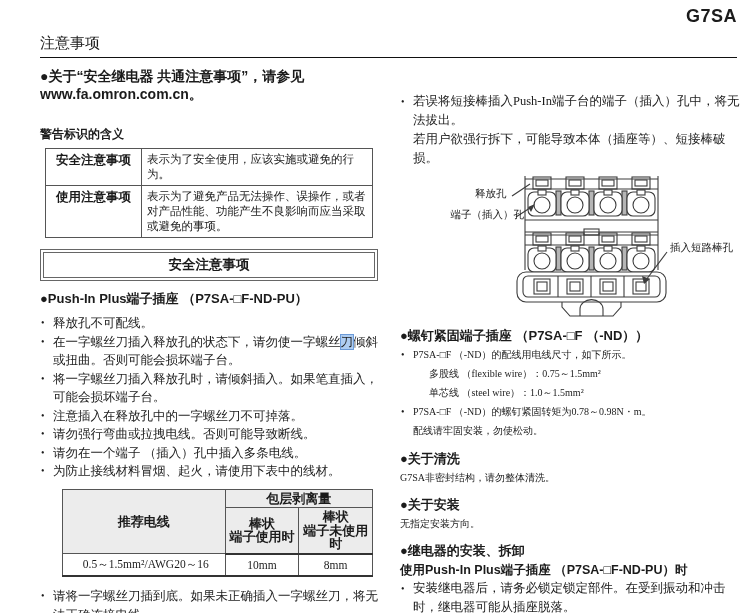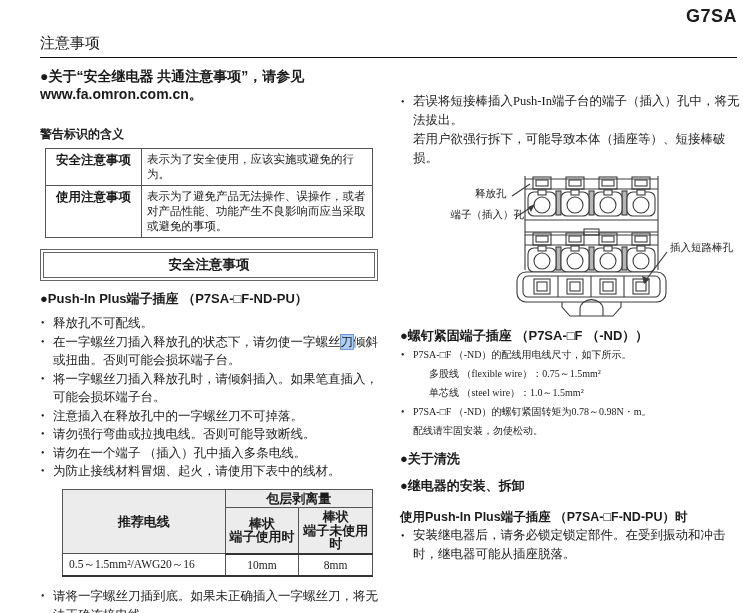--- a/index.html
+++ b/index.html
@@ -30,21 +30,21 @@
   .warn-table{margin-top:5px;margin-left:5px;width:328px;font-size:11.5px;line-height:15px;}
   .warn-table th{font-family:"Liberation Sans",sans-serif;font-weight:bold;font-size:12.5px;
     border:1px solid var(--line);width:96px;text-align:center;vertical-align:top;padding:4px 2px;}
   .warn-table td{border:1px solid var(--line);padding:3px 5px;vertical-align:top;}
 
   .boxed{border:1px solid #666;padding:2px;margin-top:11px;}
   .boxed-inner{border:1px solid #666;text-align:center;font-family:"Liberation Sans",sans-serif;
     font-weight:bold;font-size:13.5px;padding:3px 0;}
 
   .sec-heading{margin-top:9px;font-family:"Liberation Sans",sans-serif;font-weight:bold;font-size:13px;}
-  .sub-heading{font-family:"Liberation Sans",sans-serif;font-weight:bold;font-size:12.5px;margin-top:14px;}
+  .sub-heading{font-family:"Liberation Sans",sans-serif;font-weight:bold;font-size:12.5px;margin-top:2px;}
 
   ul.bullets{list-style:none;font-size:12.5px;line-height:18.5px;}
   ul.bullets li{position:relative;padding-left:13px;}
   ul.bullets li::before{content:"•";position:absolute;left:1px;top:0;font-size:10px;}
   .b1{margin-top:6px;}
   .b3{margin-top:10px;}
   .hl{background:var(--highlight-bg);outline:1px solid var(--highlight-border);}
 
   .wire-table{margin-top:8px;margin-left:22px;width:311px;text-align:center;}
   .wire-table th{font-family:"Liberation Sans",sans-serif;font-weight:bold;font-size:13px;
@@ -128,21 +128,21 @@
         <th class="s-col">
           <div>棒状</div>
           <div>端子使用时</div>
         </th>
         <th class="s-col">
           <div>棒状</div>
           <div>端子未使用时</div>
         </th>
       </tr>
       <tr class="datarow">
-        <td style="text-align:left;padding-left:6px;">0.5～1.5mm²/AWG20～16</td>
+        <td style="text-align:center;padding-left:6px;">0.5～1.5mm²/AWG20～16</td>
         <td>10mm</td>
         <td>8mm</td>
       </tr>
     </tbody>
       </table>
 
     <ul class="bullets b3">
       <li>请将一字螺丝刀插到底。如果未正确插入一字螺丝刀，将无法正确连接电线。</li>
       <li>用电线和短路棒进行交叉配线时，请充分确认没有误插入。误插入时会导致短接、误动作、故障。</li>
     </ul>
@@ -276,22 +276,27 @@
       <p class="sec-heading" style="margin-top:0;">●螺钉紧固端子插座 （P7SA-□F （-ND））</p>
       <div class="r-body bullet-line">P7SA-□F （-ND）的配线用电线尺寸，如下所示。</div>
       <div class="r-body indent2">多股线 （flexible wire）：0.75～1.5mm²</div>
       <div class="r-body indent2">单芯线 （steel wire）：1.0～1.5mm²</div>
       <div class="r-body bullet-line">P7SA-□F （-ND）的螺钉紧固转矩为0.78～0.98N・m。</div>
       <div class="r-body cont-line">配线请牢固安装，勿使松动。</div>
     </div>
 
     <div class="r-sec">
       <p class="sec-heading" style="margin-top:10px;">●关于清洗</p>
-    </div>
-
+      <div class="r-body">G7SA非密封结构，请勿整体清洗。</div>
+    </div>
+
+    <div class="r-sec">
+      <p class="sec-heading" style="margin-top:0;">●关于安装</p>
+      <div class="r-body">无指定安装方向。</div>
+    </div>
 
     <div class="r-sec">
       <p class="sec-heading" style="margin-top:0;">●继电器的安装、拆卸</p>
       <p class="sub-heading">使用Push-In Plus端子插座 （P7SA-□F-ND-PU）时</p>
       <ul class="r-bullets">
         <li>安装继电器后，请务必锁定锁定部件。在受到振动和冲击时，继电器可能从插座脱落。</li>
 
       </ul>
     </div>
 

